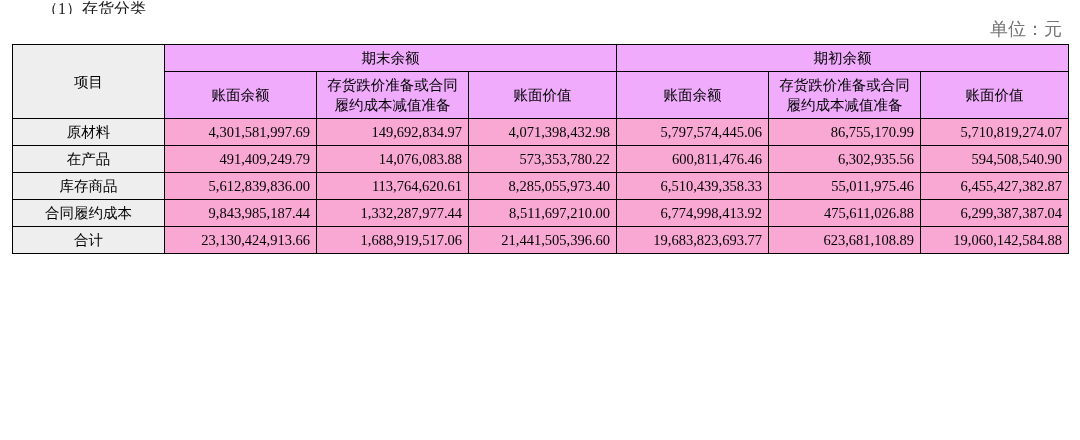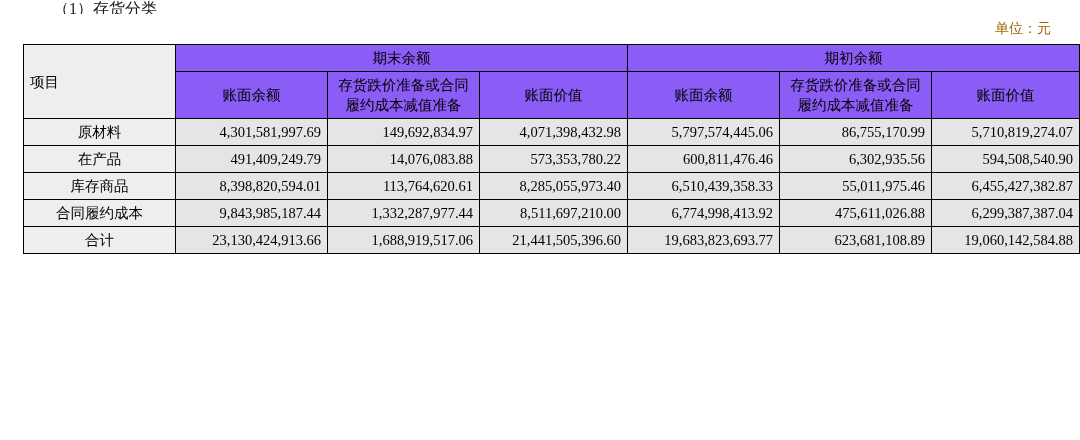--- a/index.html
+++ b/index.html
@@ -13,70 +13,70 @@
     font-family: "Liberation Serif", "DejaVu Serif", serif;
     color: #000000;
     position: relative;
     overflow: hidden;
   }
   .page {
     position: relative;
     width: 1080px;
     height: 440px;
     box-sizing: border-box;
-    padding: 0 23px;
+    padding: 0 12px;
   }
   .section-heading {
     font-size: 16px;
     line-height: 18px;
     margin: 0 0 2px 30px;
     height: 14px;
     overflow: hidden;
     color: #1a1a1a;
   }
   .unit-line {
     text-align: right;
-    font-size: 14px;
+    font-size: 18px;
     line-height: 18px;
     margin: 6px 6px 6px 0;
-    color: #a16207;
+    color: #737373;
   }
   table.fin {
     border-collapse: collapse;
     width: 1056px;
     margin: 0 auto;
     table-layout: fixed;
   }
   table.fin th, table.fin td {
     border: 1px solid #000000;
     font-weight: normal;
     font-size: 14.5px;
     line-height: 20px;
     padding: 3px 6px;
     vertical-align: middle;
     word-break: break-all;
   }
   thead th {
-    background: #8b5cf6;
+    background: #f0abfc;
     text-align: center;
   }
   th.item-head {
     background: #eeeeee;
-    text-align: left;
+    text-align: center;
     margin-top: 10px;
   }
   td.row-label {
     background: #eeeeee;
     text-align: center;
     padding-left: 8px;
     white-space: nowrap;
   }
   td.num {
     text-align: right;
-    background: #e5e5e5;
+    background: #f9a8d4;
   }
   col.c0 { width: 152px; }
   col.c1 { width: 152px; }
   col.c2 { width: 152px; }
   col.c3 { width: 148px; }
   col.c4 { width: 152px; }
   col.c5 { width: 152px; }
   col.c6 { width: 148px; }
 </style>
 </head>
@@ -127,21 +127,21 @@
         <td class="row-label">在产品</td>
         <td class="num">491,409,249.79</td>
         <td class="num">14,076,083.88</td>
         <td class="num">573,353,780.22</td>
         <td class="num">600,811,476.46</td>
         <td class="num">6,302,935.56</td>
         <td class="num">594,508,540.90</td>
       </tr>
       <tr>
         <td class="row-label">库存商品</td>
-        <td class="num">8,398,820,594.01</td>
+        <td class="num">5,612,839,836.00</td>
         <td class="num">113,764,620.61</td>
         <td class="num">8,285,055,973.40</td>
         <td class="num">6,510,439,358.33</td>
         <td class="num">55,011,975.46</td>
         <td class="num">6,455,427,382.87</td>
       </tr>
       <tr>
         <td class="row-label">合同履约成本</td>
         <td class="num">9,843,985,187.44</td>
         <td class="num">1,332,287,977.44</td>

